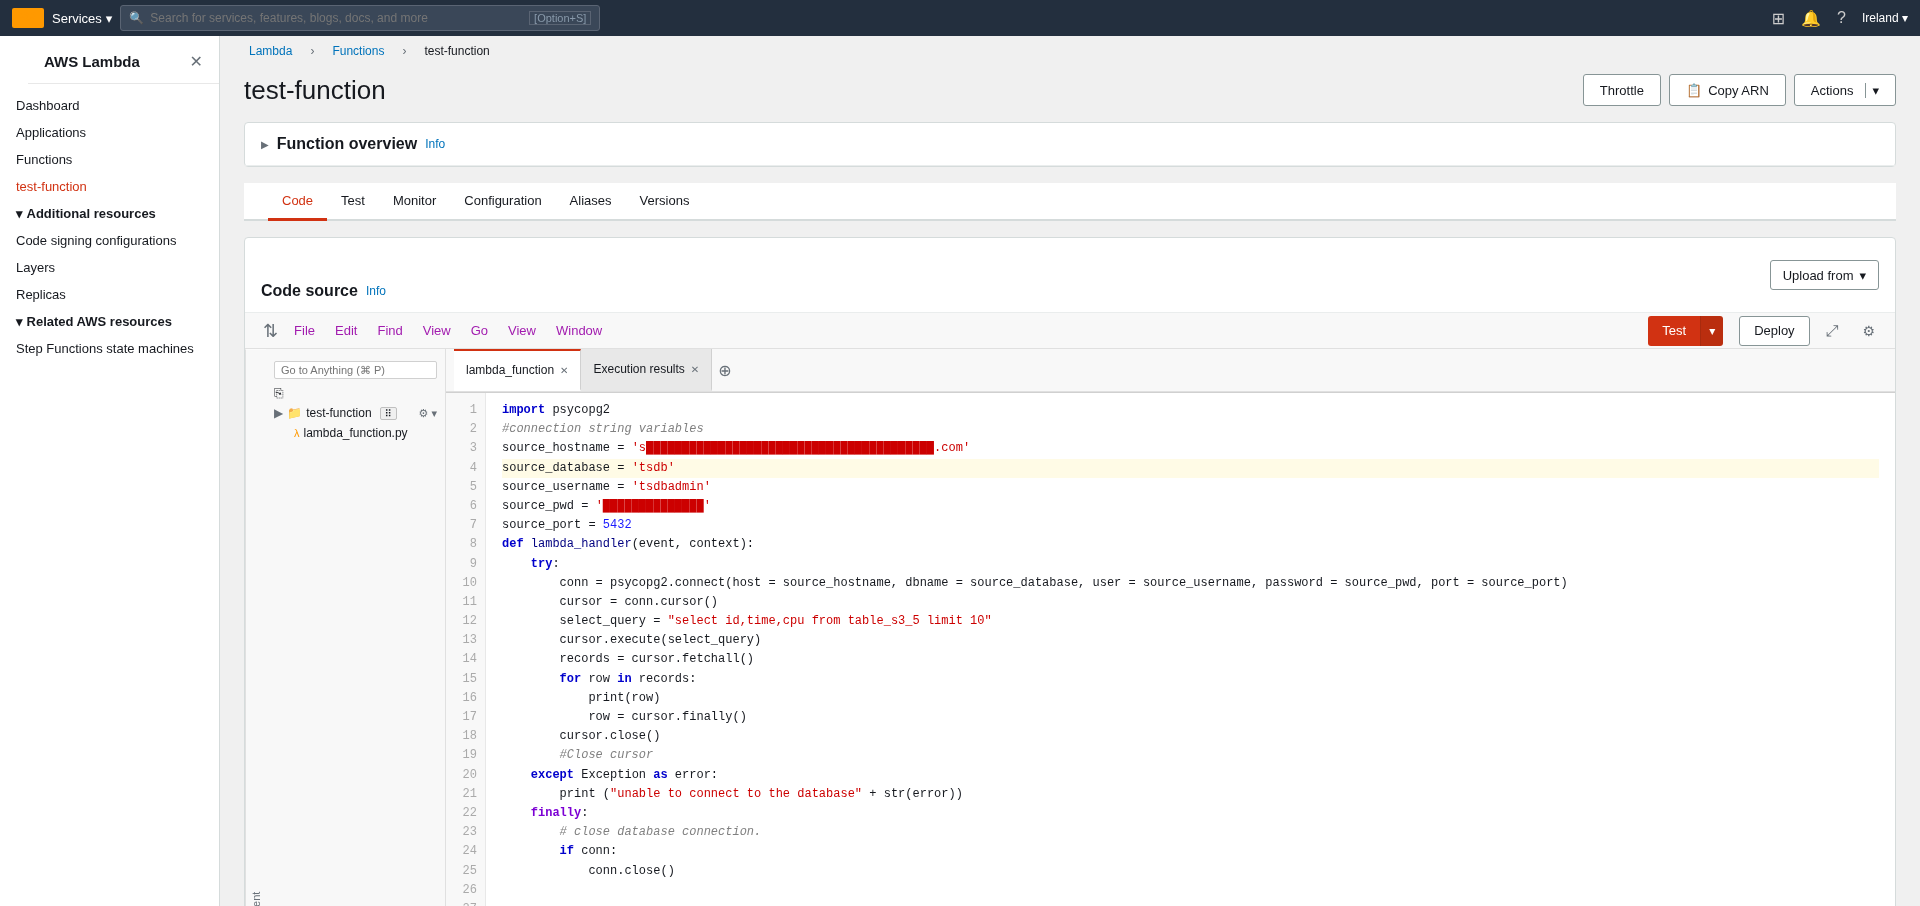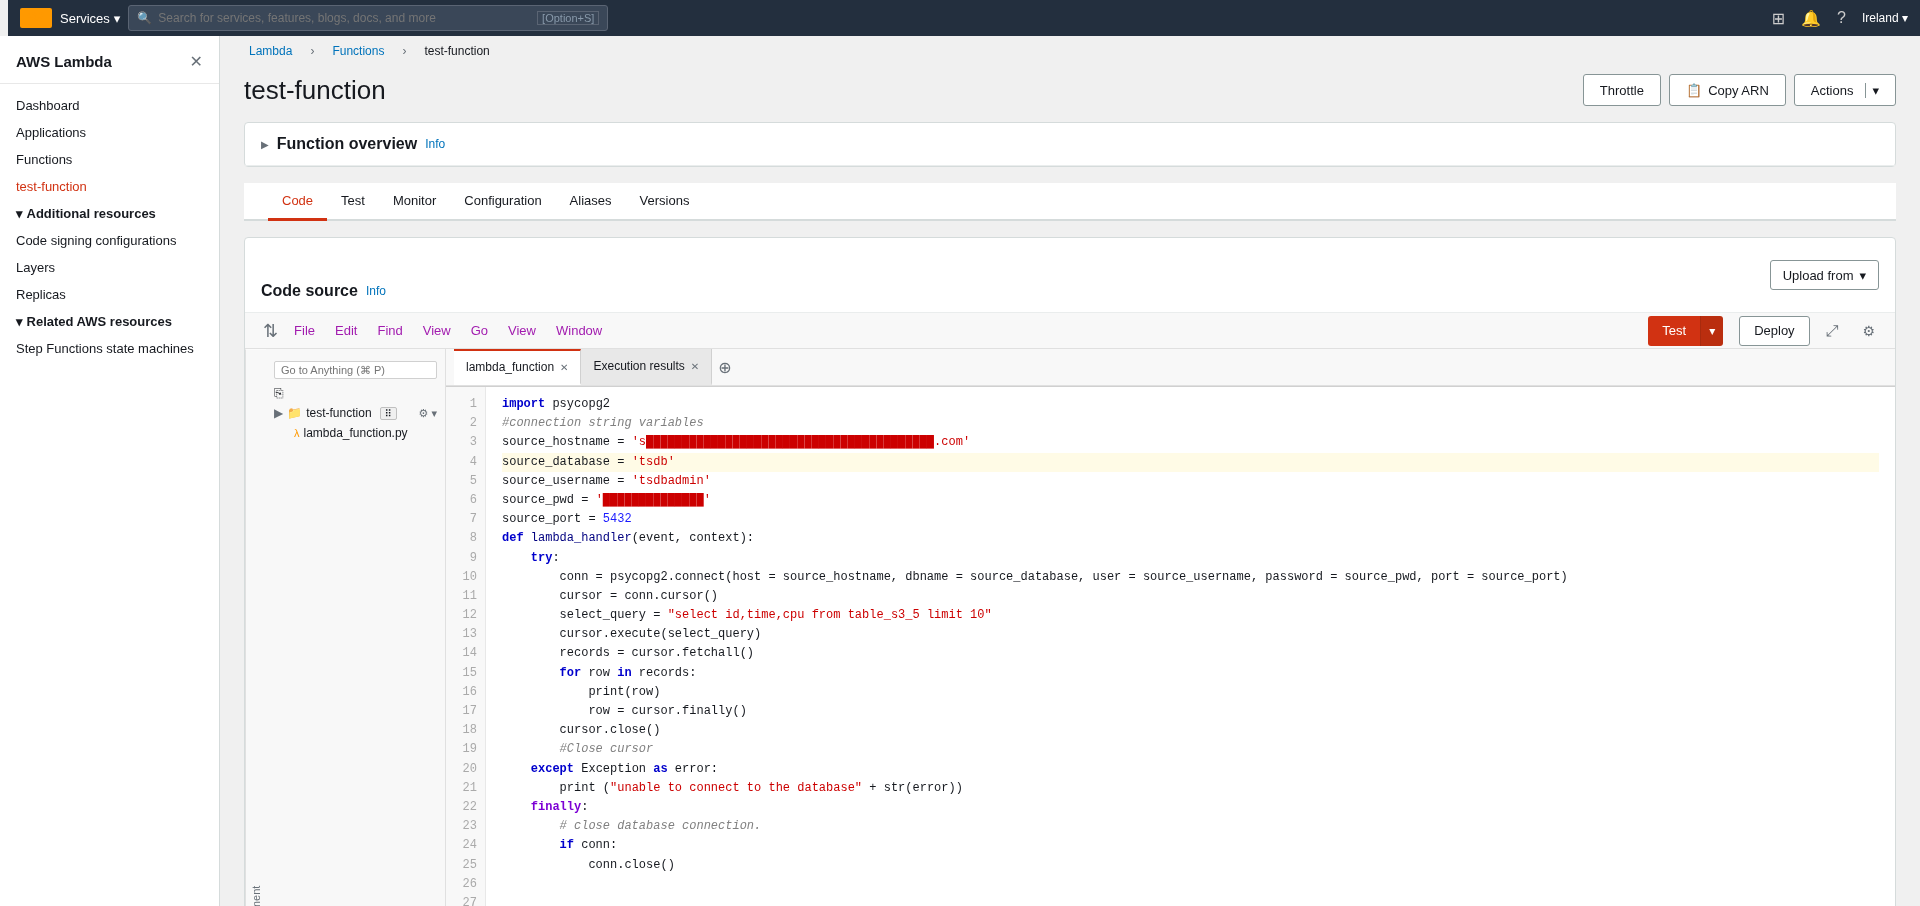--- a/index.html
+++ b/index.html
@@ -9,21 +9,20 @@
     .top-nav {
       height: 36px;
       background: #232f3e;
       display: flex;
       align-items: center;
       padding: 0 12px;
       gap: 8px;
       position: fixed;
       top: 0; left: 0; right: 0;
       z-index: 100;
-      margin-left: 8px;
     }
     .aws-logo {
       width: 32px; height: 20px;
       background: #ff9900;
       border-radius: 2px;
       display: flex; align-items: center; justify-content: center;
       color: white; font-size: 8px; font-weight: bold; flex-shrink: 0;
     }
     .nav-services {
       color: #fff; font-size: 13px; cursor: pointer; display: flex; align-items: center; gap: 4px;
@@ -61,20 +60,21 @@
       background: #fff;
       border-right: 1px solid #d5dbdb;
       flex-shrink: 0;
       padding: 0;
       min-height: calc(100vh - 36px);
     }
     .sidebar-header {
       display: flex; align-items: center; justify-content: space-between;
       padding: 16px 16px 12px;
       border-bottom: 1px solid #e8e8e8;
+      margin-left: 28px;
     }
     .sidebar-title { font-size: 15px; font-weight: 700; color: #16191f; }
     .sidebar-close { color: #687078; cursor: pointer; font-size: 16px; }
     .sidebar-nav { padding: 8px 0; }
     .sidebar-item {
       padding: 6px 16px;
       color: #16191f;
       cursor: pointer;
       font-size: 13px;
     }
@@ -280,21 +280,21 @@
       padding: 0 8px;
       gap: 0;
     }
     .editor-tab {
       padding: 4px 12px;
       font-size: 12px; color: #16191f; cursor: pointer;
       border-bottom: 2px solid transparent;
       display: flex; align-items: center; gap: 6px;
       background: #e8e8e8;
       border-right: 1px solid #d0d0d0;
-      height: 36px;
+      height: 42px;
     }
     .editor-tab.active {
       background: #fff;
       border-top: 2px solid #d13212;
     }
     .editor-tab-close { color: #687078; font-size: 10px; }
     .editor-tab-add { color: #687078; font-size: 16px; padding: 0 6px; cursor: pointer; }
 
     .code-view {
       flex: 1;

